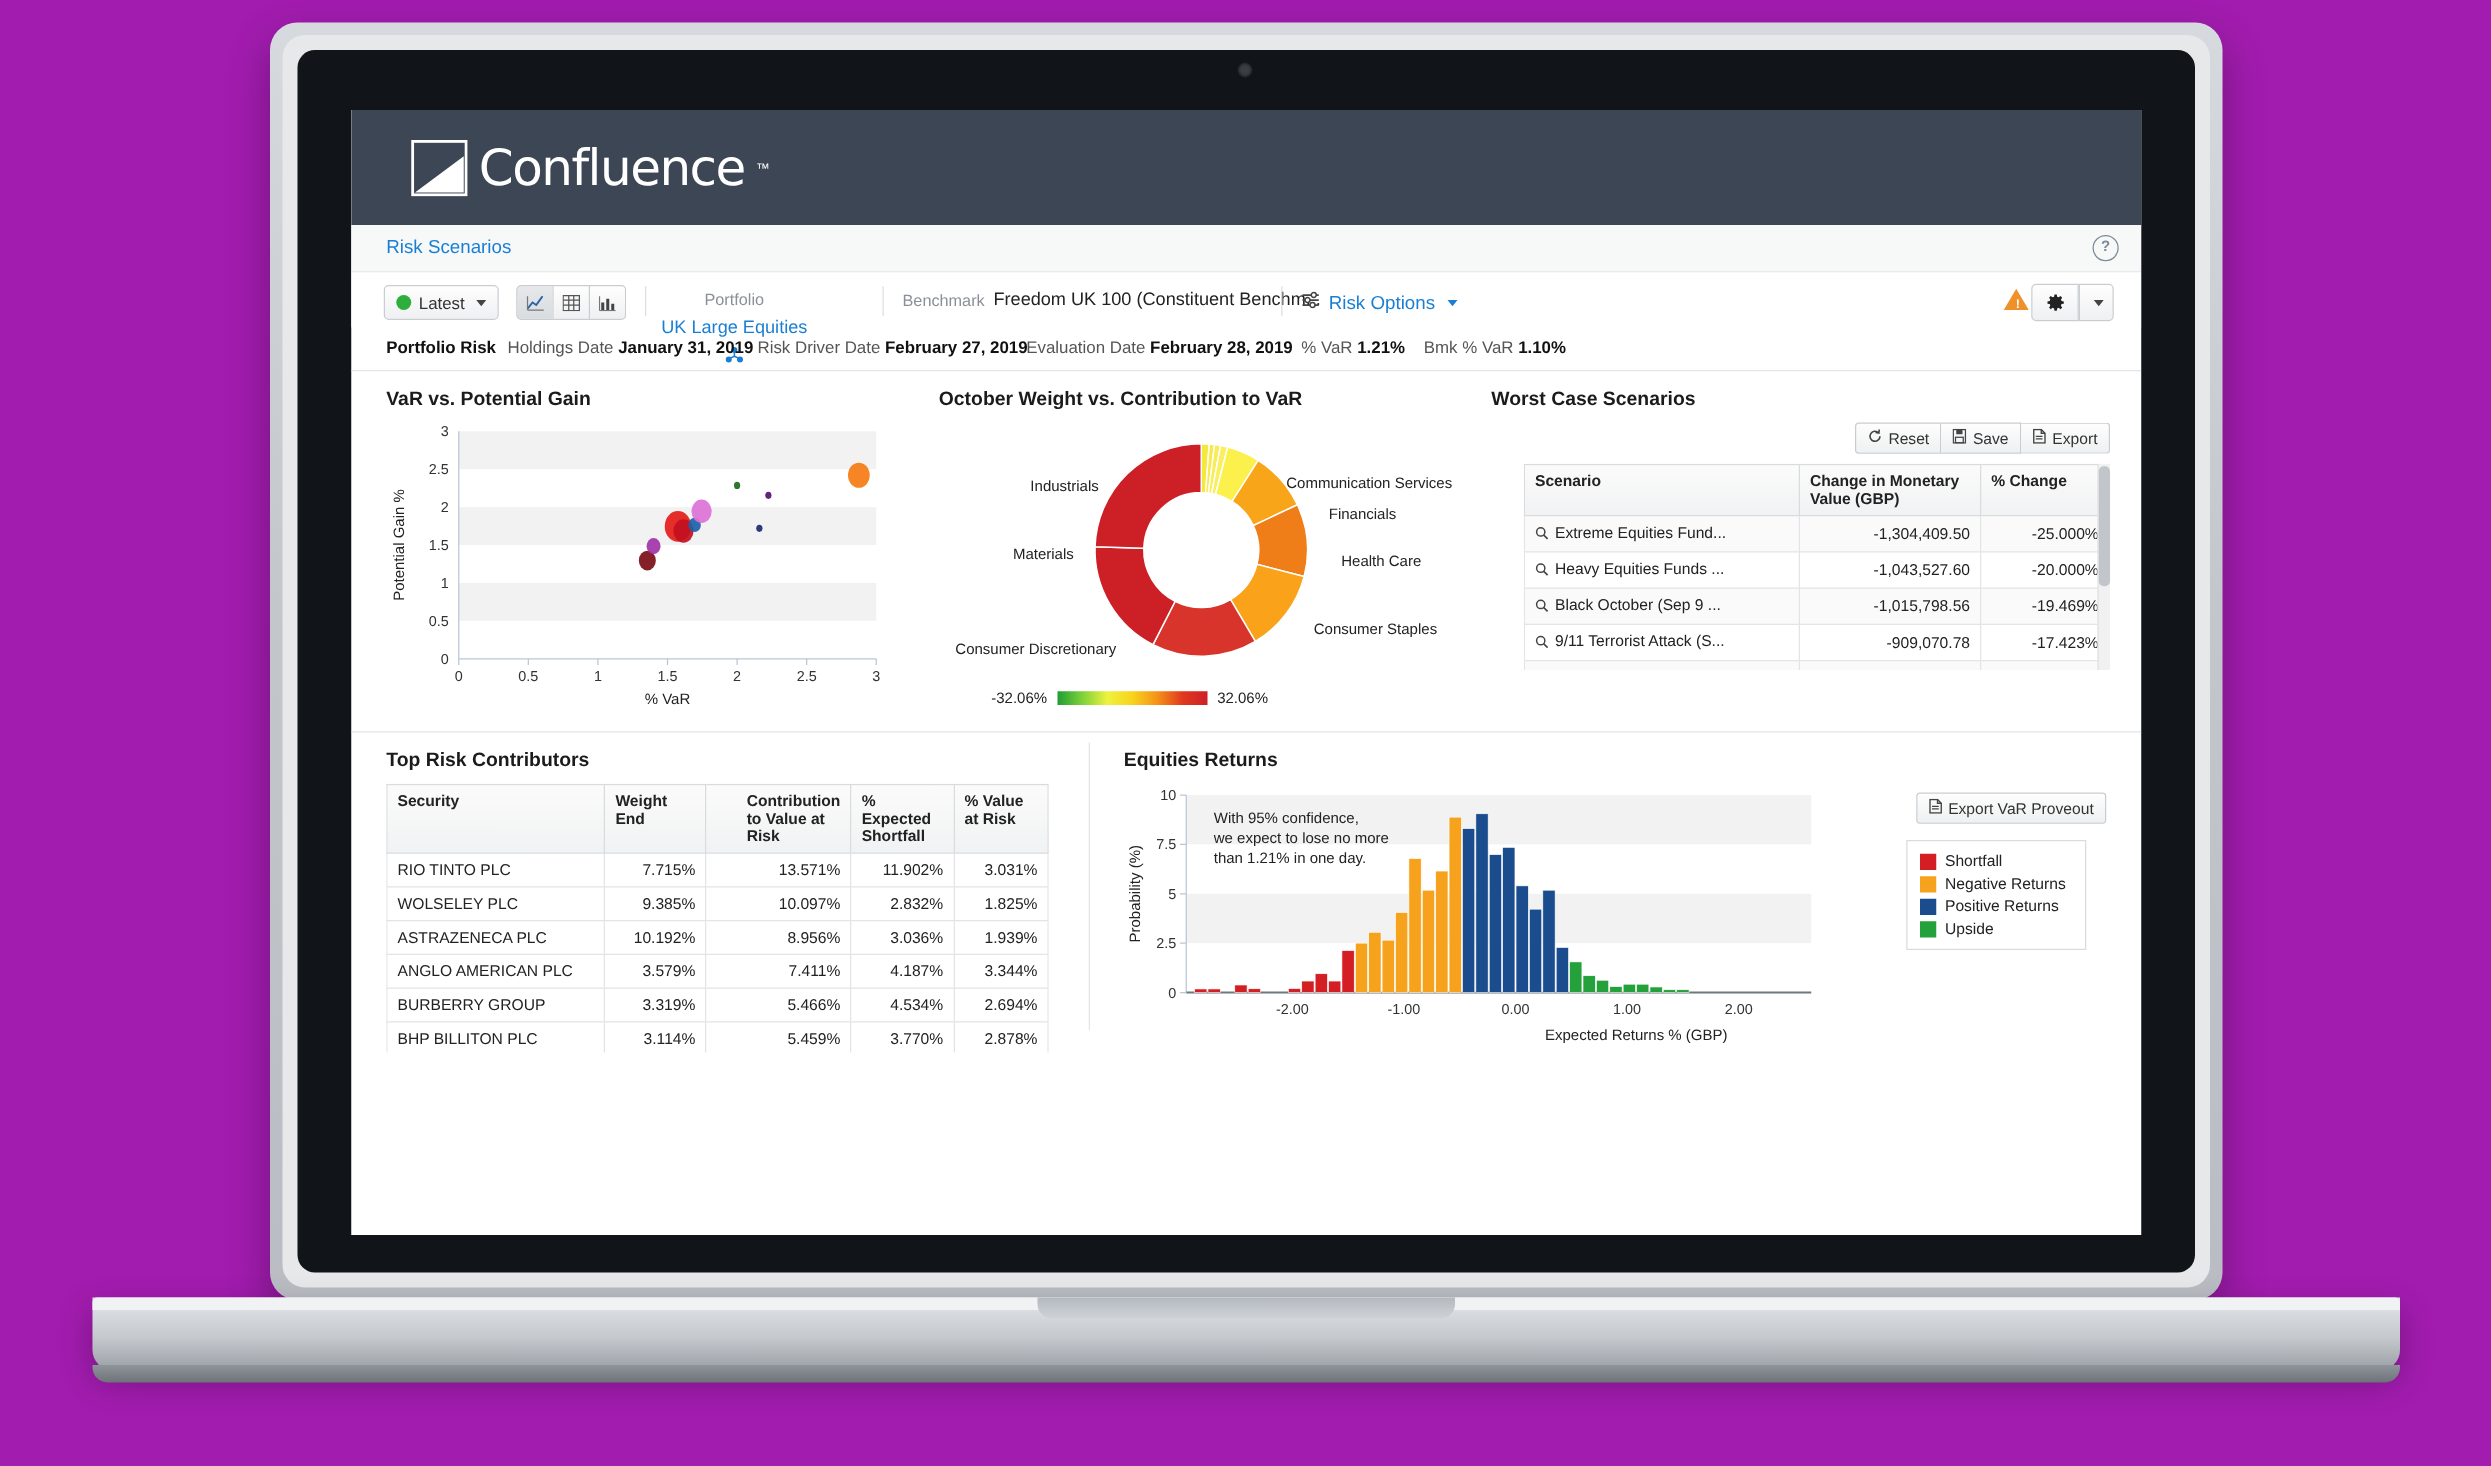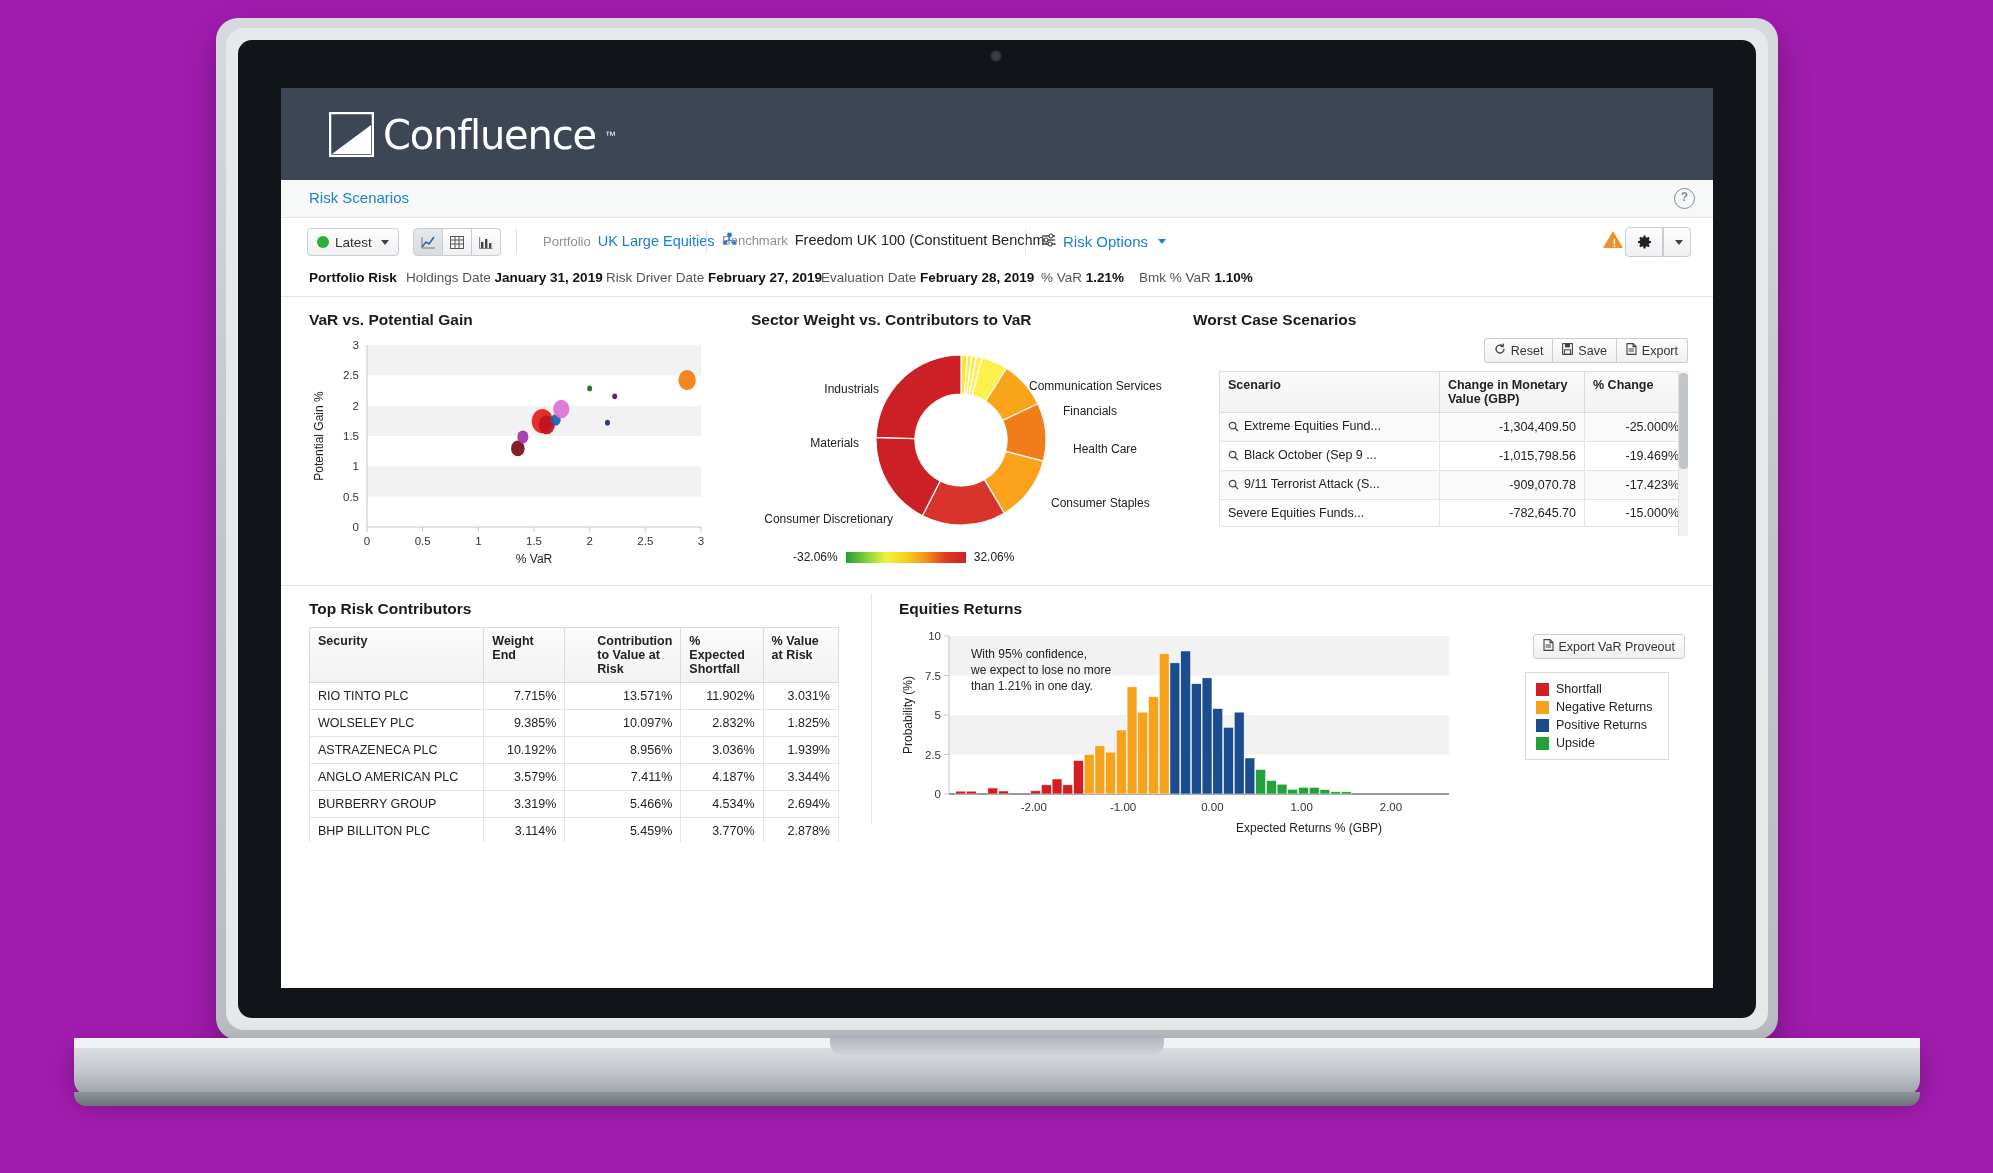--- a/index.html
+++ b/index.html
@@ -158,21 +158,21 @@
               <rect x="6" y="3" width="2.4" height="9" fill="#444"></rect>
               <rect x="10" y="7" width="2.4" height="5" fill="#444"></rect>
               <line x1="0.5" y1="12.4" x2="13.5" y2="12.4" stroke="#777"></line>
               <line x1="0.6" y1="1" x2="0.6" y2="12.4" stroke="#777"></line>
             </svg>
         </div>
       </div>
 
       <div class="vdiv" style="left:235px;"></div>
 
-      <div class="tb-item" style="left:262px;">
+      <div class="tb-item" style="left:248px;flex-direction:column;">
         <span class="lbl-mute">Portfolio</span>
         <span class="lbl-link">UK Large Equities</span>
         <span>
           <svg width="15" height="14" viewBox="0 0 15 14">
               <circle cx="7.5" cy="3" r="2.4" fill="#1a7fd4"></circle>
               <circle cx="3" cy="10.5" r="2.4" fill="#1a7fd4"></circle>
               <circle cx="12" cy="10.5" r="2.4" fill="#1a7fd4"></circle>
               <path d="M7.5 5 L7.5 8 M7.5 8 L4.2 9.5 M7.5 8 L10.8 9.5" stroke="#1a7fd4" stroke-width="1.2" fill="none"></path>
             </svg>
         </span>
@@ -267,21 +267,21 @@
             <ellipse cx="246.71" cy="82.92333333333335" rx="4.96" ry="5.76" fill="#1f5fa9" opacity="0.92"></ellipse>
             <ellipse cx="252.27666666666667" cy="72.00333333333333" rx="8.06" ry="9.36" fill="#dd72d8" opacity="0.92"></ellipse>
             <ellipse cx="280.66666666666663" cy="51.376666666666665" rx="2.48" ry="2.88" fill="#1d6b1d" opacity="0.92"></ellipse>
             <ellipse cx="305.7166666666667" cy="59.26333333333335" rx="2.48" ry="2.88" fill="#5a1070" opacity="0.92"></ellipse>
             <ellipse cx="298.48" cy="85.65333333333332" rx="2.48" ry="2.88" fill="#1a2b72" opacity="0.92"></ellipse>
             <ellipse cx="378.08333333333337" cy="43.18666666666667" rx="8.68" ry="10.08" fill="#f57c12" opacity="0.92"></ellipse>
           </svg>
       </div>
 
       <div style="position:absolute;left:470px;top:14px;width:420px;">
-        <div class="panel-title">Sector Weight vs. Contributors to VaR</div>
+        <div class="panel-title">October Weight vs. Contribution to VaR</div>
         <svg id="donut-svg" width="420" height="215" style="margin-top:6px;">
             <path d="M 210 20
                A 85 85 0 0 1 216.40277846987428 20.24149347784781
                L 213.4650330542849 59.13069058801176
                A 46 46 0 0 0 210 59 Z" fill="#f5e83c" stroke="#ffffff" stroke-width="1.2"></path>
             <path d="M 216.40277846987428 20.24149347784781
                A 85 85 0 0 1 220.65332485296585 20.67025038826938
                L 215.76532874395798 59.36272373953402
                A 46 46 0 0 0 213.4650330542849 59.13069058801176 Z" fill="#f7ea4a" stroke="#ffffff" stroke-width="1.2"></path>
             <path d="M 220.65332485296585 20.67025038826938
@@ -380,20 +380,28 @@
               </tr>
             </thead>
             <tbody id="wc-body">
                 <tr>
                   <td style="white-space: nowrap;"><span style="display:inline-block;vertical-align:-2px;margin-right:5px;"><svg width="11" height="11" viewBox="0 0 12 12">
                         <circle cx="5" cy="5" r="3.6" fill="none" stroke="#444" stroke-width="1.3"></circle>
                         <line x1="7.7" y1="7.7" x2="11" y2="11" stroke="#444" stroke-width="1.4"></line>
                       </svg></span><span>Extreme Equities Fund...</span></td>
                   <td class="num">-1,304,409.50</td>
                   <td class="num">-25.000%</td>
+                </tr>
+                <tr>
+                  <td style="white-space: nowrap;"><span style="display:inline-block;vertical-align:-2px;margin-right:5px;"><svg width="11" height="11" viewBox="0 0 12 12">
+                        <circle cx="5" cy="5" r="3.6" fill="none" stroke="#444" stroke-width="1.3"></circle>
+                        <line x1="7.7" y1="7.7" x2="11" y2="11" stroke="#444" stroke-width="1.4"></line>
+                      </svg></span><span>Heavy Equities Funds ...</span></td>
+                  <td class="num">-1,043,527.60</td>
+                  <td class="num">-20.000%</td>
                 </tr>
                 <tr>
                   <td style="white-space: nowrap;"><span style="display:inline-block;vertical-align:-2px;margin-right:5px;"><svg width="11" height="11" viewBox="0 0 12 12">
                         <circle cx="5" cy="5" r="3.6" fill="none" stroke="#444" stroke-width="1.3"></circle>
                         <line x1="7.7" y1="7.7" x2="11" y2="11" stroke="#444" stroke-width="1.4"></line>
                       </svg></span><span>Black October (Sep 9 ...</span></td>
                   <td class="num">-1,015,798.56</td>
                   <td class="num">-19.469%</td>
                 </tr>
                 <tr>

